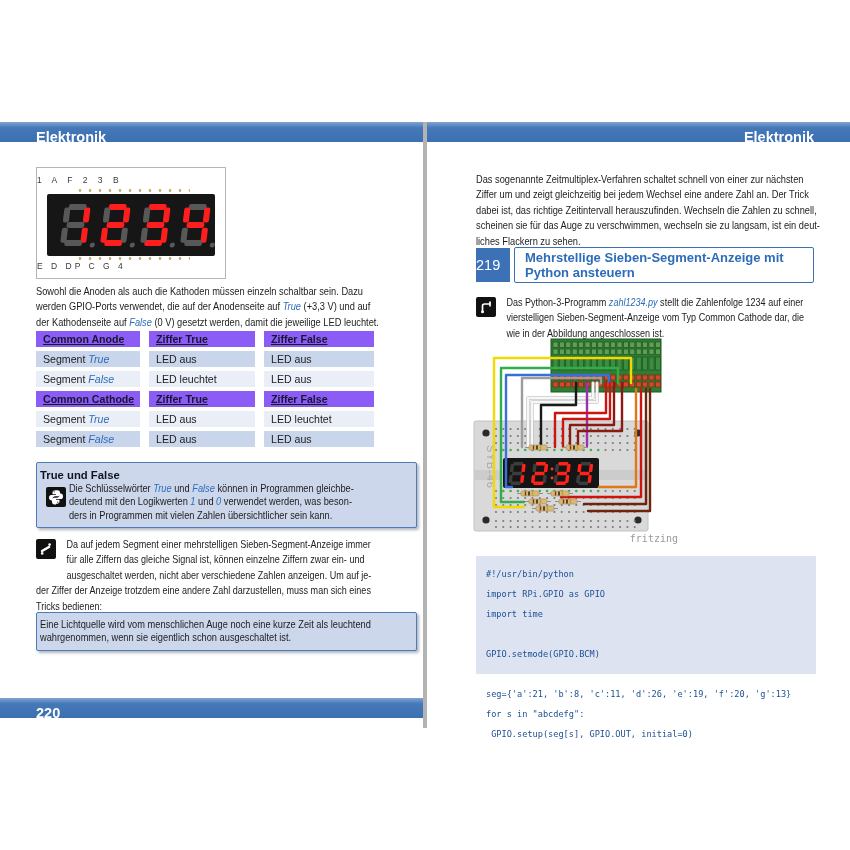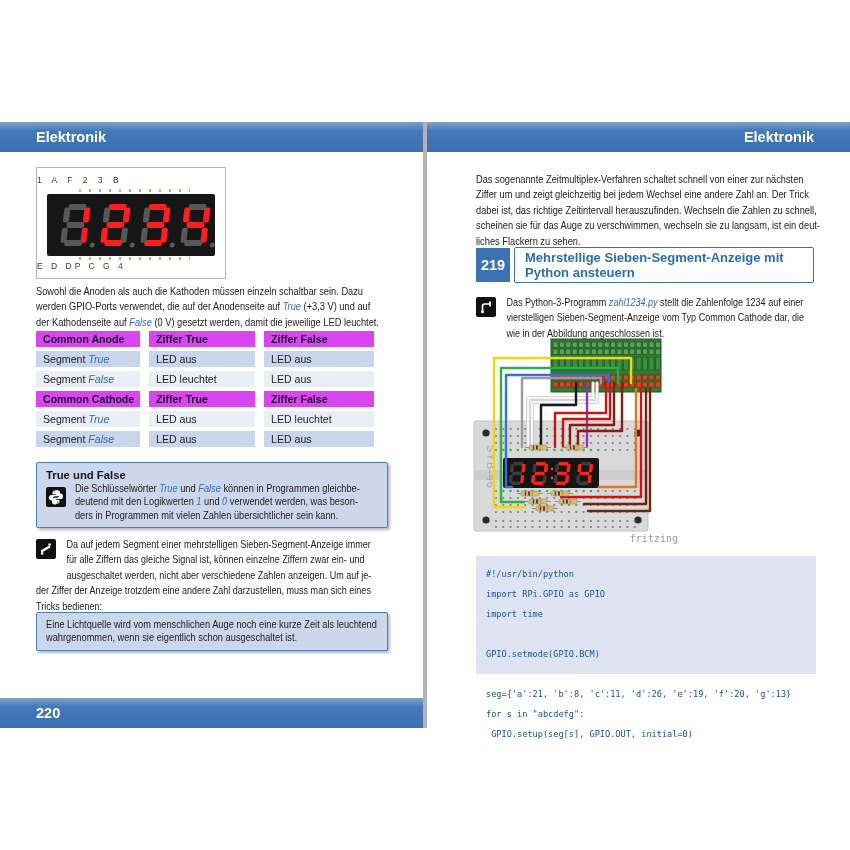--- a/index.html
+++ b/index.html
@@ -3,21 +3,21 @@
 <meta charset="utf-8">
 <style>
   html,body{margin:0;padding:0;background:#ffffff;}
   .spread{position:relative;width:850px;height:850px;background:#ffffff;overflow:hidden;
           font-family:"Liberation Sans",sans-serif;color:#1c1c1c;}
   .page{position:absolute;top:0;height:850px;background:#ffffff;}
   .page.left{left:0;width:423px;}
   .page.right{left:427px;width:423px;}
   .divider{position:absolute;left:423px;top:122px;width:4px;height:606px;background:#b3b3b3;}
 
-  .bar{position:absolute;left:0;width:100%;height:30px;
+  .bar{position:absolute;left:0;width:100%;height:20px;
        background:linear-gradient(#7fa3d0,#4478b9 30%,#3b6fb0);}
   .bar.top{top:122px;} .bar.bottom{top:698px;}
   .bar .bar-text{color:#fff;font-weight:bold;font-size:14.5px;line-height:30px;display:block;}
   .page.left .bar .bar-text{padding-left:36px;text-align:left;}
   .page.right .bar .bar-text{padding-right:36px;text-align:right;}
 
   .para{position:absolute;font-size:11.3px;color:#1c1c1c;}
   .lines{transform-origin:0 0;}
   .s82{transform:scaleX(0.82);width:440px;}
   .s80{transform:scaleX(0.80);width:450px;}
@@ -33,38 +33,38 @@
   .pindots{position:absolute;height:5px;
            background-image:radial-gradient(circle,#c9b27a 1.3px,transparent 1.6px);
            background-size:10px 5px;}
   .pindots.prow-top{left:38px;top:20px;width:115px;}
   .pindots.prow-bot{left:38px;top:88px;width:115px;}
   .panel-svg{position:absolute;left:10px;top:26px;}
 
   .tbl{position:absolute;left:36px;top:331px;display:grid;
        grid-template-columns:104px 106px 110px;gap:4px 9px;font-size:10.6px;}
   .cell{height:16px;line-height:16px;padding-left:7px;overflow:hidden;white-space:nowrap;}
-  .cell.header{background:#d946ef;font-weight:bold;color:#16182a;}
+  .cell.header{background:#8b5cf6;font-weight:bold;color:#16182a;text-decoration:underline;}
   .cell.blue{background:#c9d5ea;}
   .cell.light{background:#e9eef7;}
 
-  .infobox{position:absolute;left:36px;width:352px;box-sizing:border-box;
+  .infobox{position:absolute;left:36px;width:381px;box-sizing:border-box;
            background:#ccd7ec;border:1.4px solid #4e7cb8;border-radius:2px;
-           box-shadow:2px 2px 3px rgba(110,120,140,0.55);padding:5px 9px;}
+           box-shadow:2px 2px 3px rgba(110,120,140,0.55);padding:5px 3px;}
   .infobox .ib-title{font-weight:bold;font-size:11.3px;line-height:14px;color:#14141f;}
   .infobox .ib-body{font-size:10.9px;}
   .infobox .ib-body .ln{line-height:13.4px;}
   .s85{transform:scaleX(0.85);width:376px;}
 
   .sq-icon{position:absolute;width:20px;height:20px;background:#111;border-radius:2px;
            display:flex;align-items:center;justify-content:center;}
   .float-sp{float:left;height:40px;}
 
   .tipnum{position:absolute;left:49px;top:248px;width:34px;height:34px;background:#3c72b5;
-          color:#fff;font-weight:bold;font-size:14.5px;text-align:center;line-height:34px;}
+          color:#fff;font-weight:normal;font-size:14.5px;text-align:left;line-height:34px;}
   .tiptitle{position:absolute;left:87px;top:247px;width:300px;height:36px;box-sizing:border-box;
             border:1.5px solid #3c72b5;border-radius:2px;background:#fff;
             display:flex;align-items:center;padding:0 10px;}
   .tiptitle .tt{font-weight:bold;font-size:13px;line-height:15.5px;color:#2d6cb8;}
 
   .codebox{position:absolute;left:49px;top:556px;width:340px;height:118px;background:#dde3f1;}
   .codebox pre{margin:8px 0 0 10px;font-family:"DejaVu Sans Mono",monospace;
                font-size:8.6px;line-height:20px;color:#1d4f93;}
 
   .bb-fig{position:absolute;left:39px;top:333px;}

